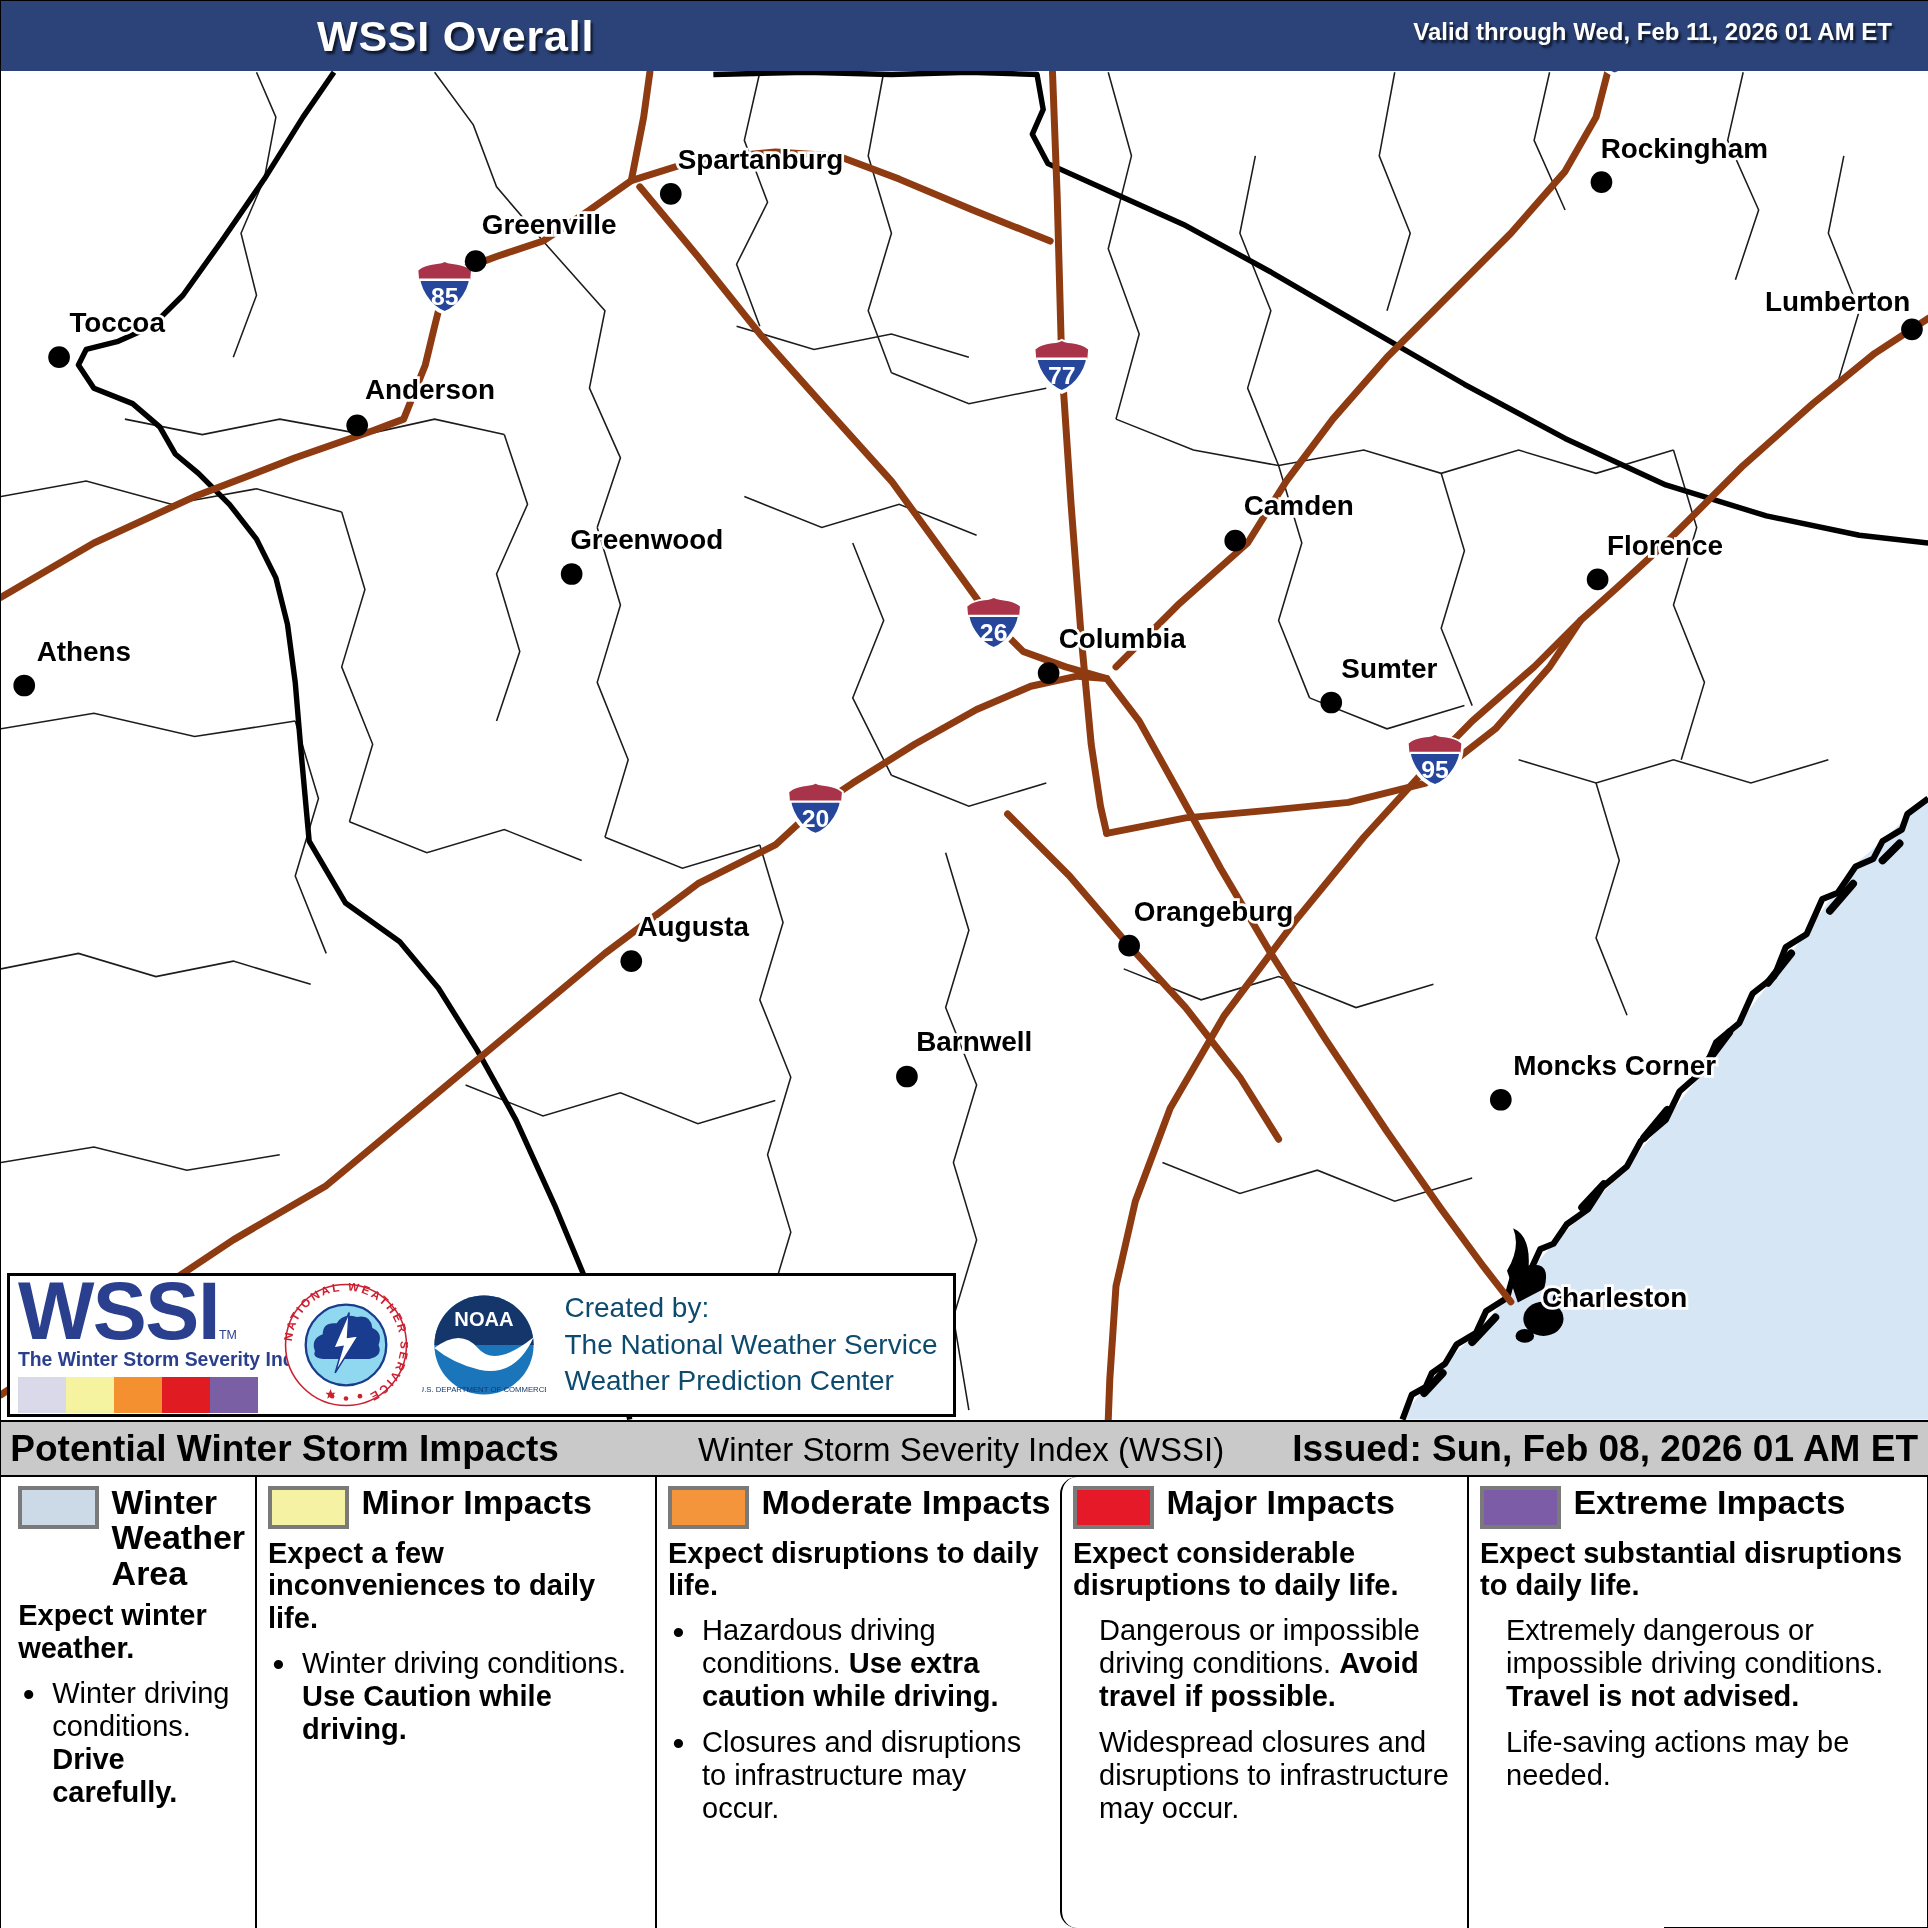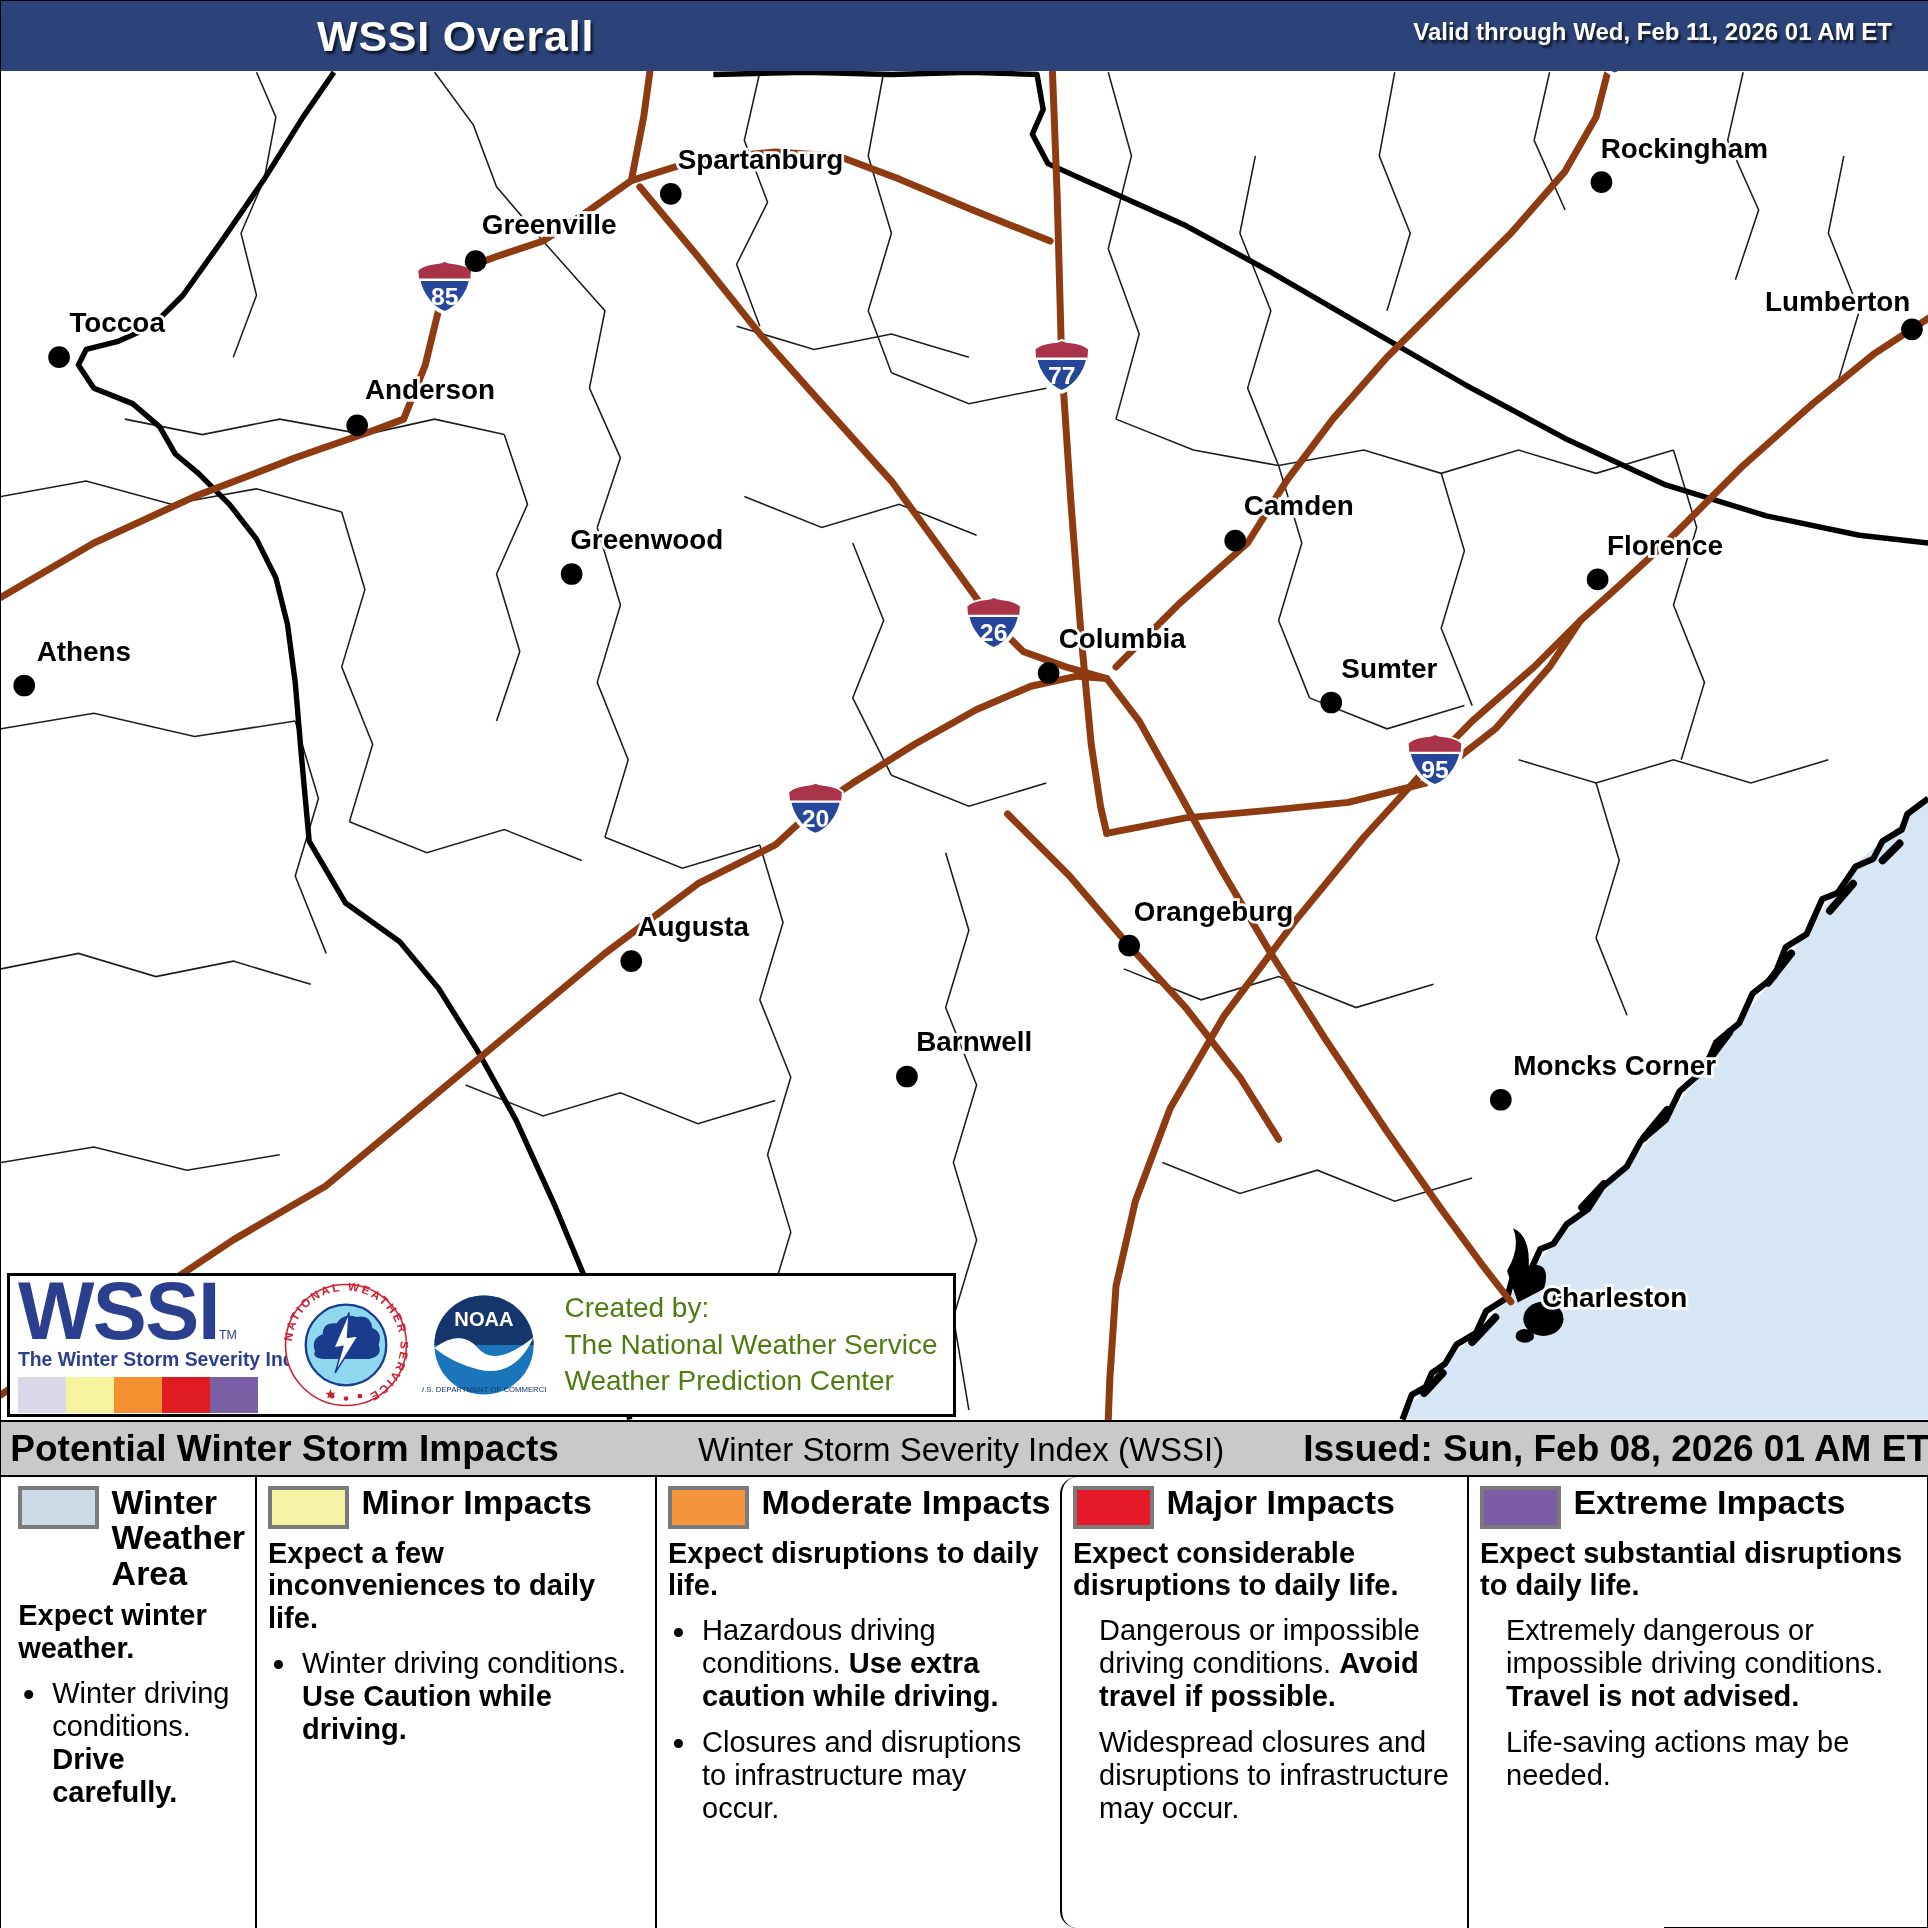--- a/index.html
+++ b/index.html
@@ -32,28 +32,28 @@
   
   .logo-box{position:absolute;left:6.2px;top:1272px;width:949px;height:144px;background:#fff;
       border:3.1px solid #000;box-sizing:border-box;display:flex;align-items:center;gap:14px;padding:4.6px 7.7px;}
   .wssi-block{width:252px;flex:0 0 auto;text-align:left;}
   .wssi-word{font-size:81px;font-weight:bold;color:#2A3F8E;line-height:0.86;letter-spacing:-1.5px;}
   .wssi-tm{font-size:12.4px;color:#2A3F8E;vertical-align:baseline;}
   .wssi-tag{font-size:19.4px;font-weight:bold;color:#2A3F8E;margin-top:1.5px;white-space:nowrap;}
   .wssi-scale{display:flex;margin-top:6.2px;}
   .wssi-scale div{width:48px;height:36px;}
   .logo-circ{flex:0 0 auto;}
-  .createdby{font-size:28px;color:#4d7c0f;line-height:1.3;margin-left:4.6px;}
+  .createdby{font-size:28px;color:#0c4a6e;line-height:1.3;margin-left:4.6px;}
 
   
   .issuebar{position:absolute;left:0;top:1419px;width:1928px;height:57px;background:#C9C9C9;
       border-top:2.3px solid #000;border-bottom:2.3px solid #000;box-sizing:border-box;}
   .issuebar .l{position:absolute;left:9.3px;top:6.2px;font-size:37px;font-weight:bold;color:#000;}
   .issuebar .c{position:absolute;left:697px;top:9.3px;font-size:33px;color:#000;}
-  .issuebar .r{position:absolute;right:0;top:6.2px;font-size:37px;font-weight:bold;color:#000;text-align:center;}
+  .issuebar .r{position:absolute;right:11px;top:6.2px;font-size:37px;font-weight:bold;color:#000;text-align:center;}
 
   
   .legend{position:absolute;left:0;top:1476px;width:1663px;height:451px;background:#fff;}
   .legend-col{position:absolute;top:0;height:451px;box-sizing:border-box;padding:7.7px 9.3px 0 11px;}
   .legend-col.bordered{border-left:2.3px solid #000;}
   .lg-head{display:flex;align-items:flex-start;gap:12.4px;}
   .lg-swatch{width:81px;height:43px;border:4.6px solid #7a7a7a;box-sizing:border-box;flex:0 0 auto;margin-top:1.5px;}
   .lg-title{font-size:34px;font-weight:bold;color:#000;line-height:1.05;}
   .lg-lead{font-size:29px;font-weight:bold;color:#000;line-height:1.12;margin:7.7px 0 4.6px 0;}
   .lg-items{margin:0;padding:0;list-style:none;}

